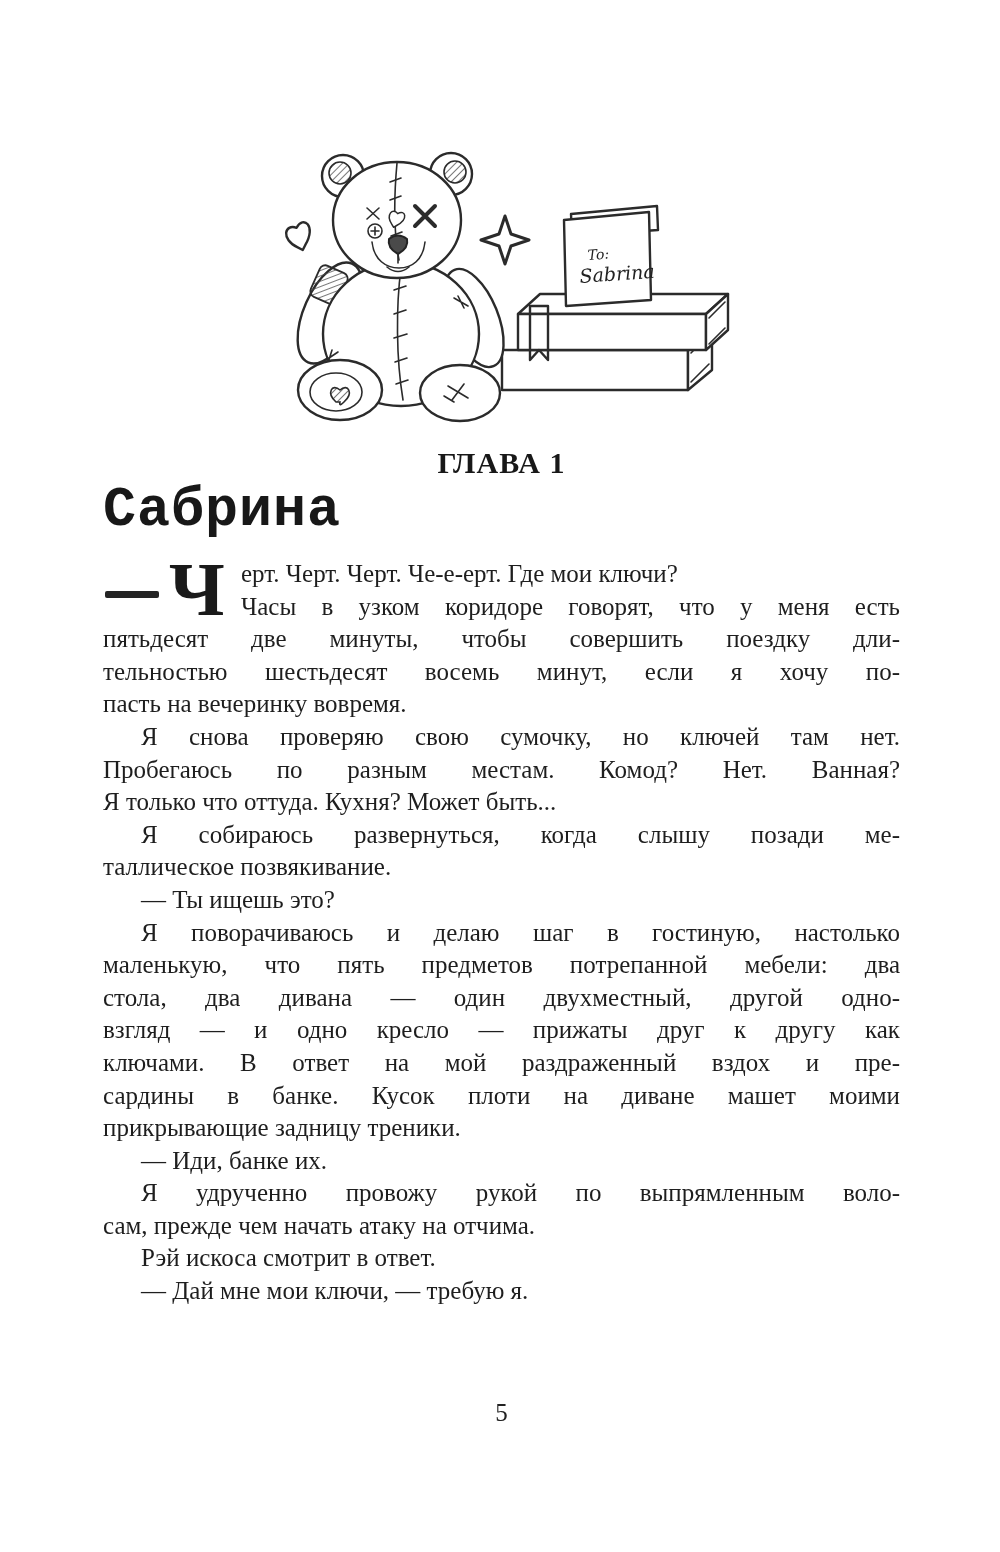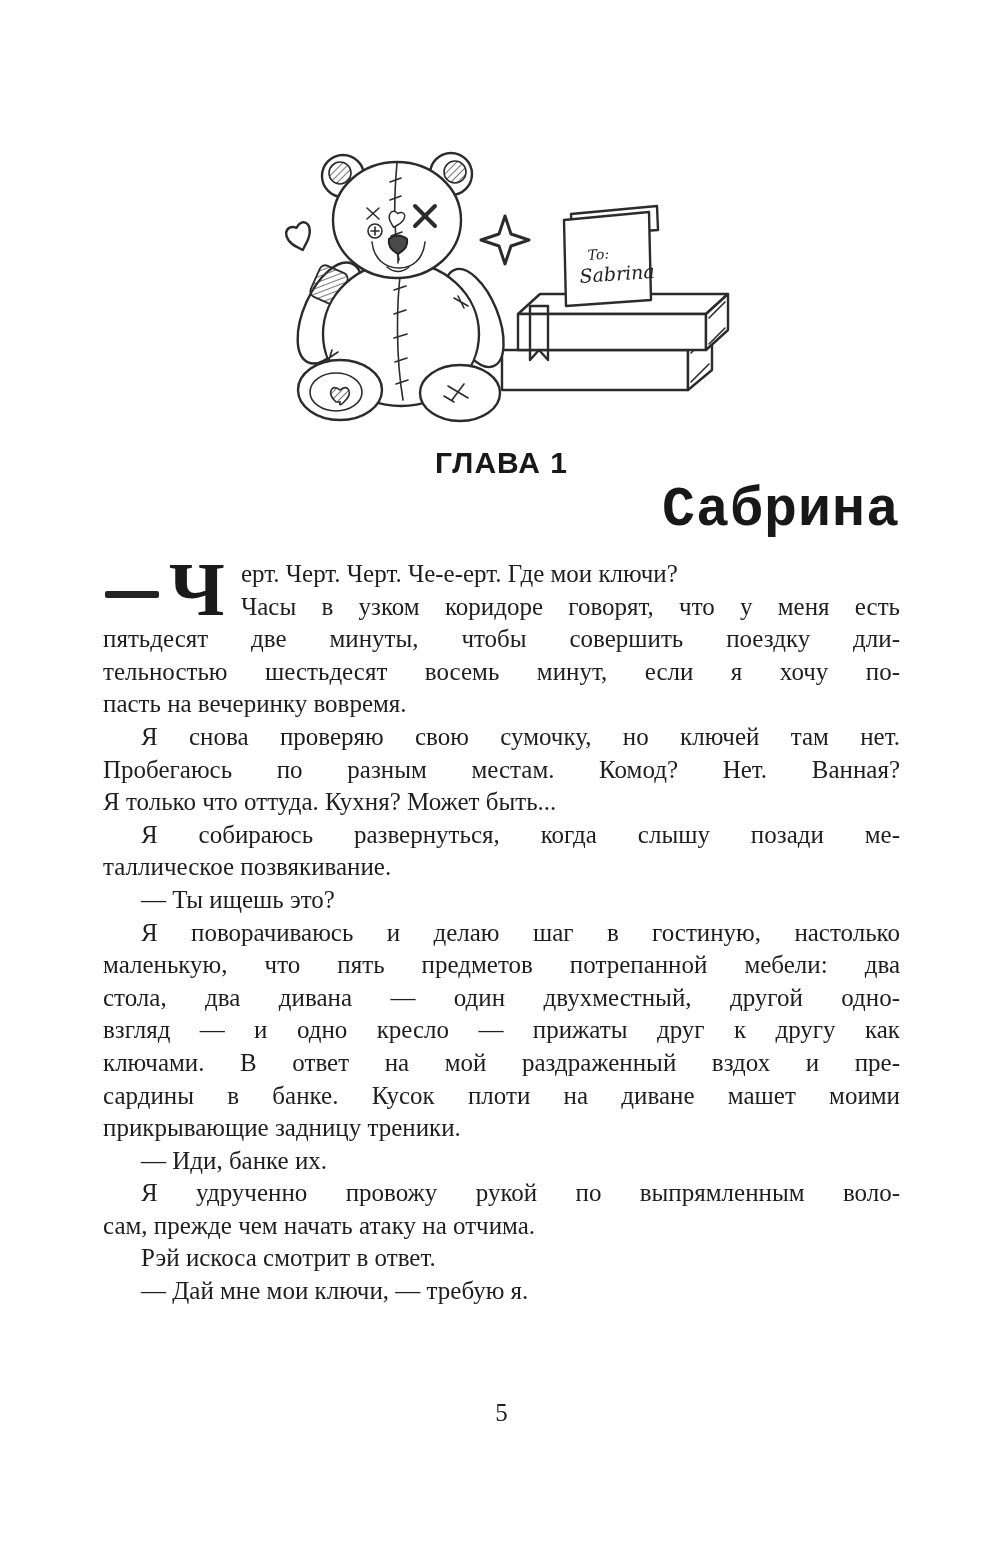--- a/index.html
+++ b/index.html
@@ -1,22 +1,22 @@
 <!DOCTYPE html>
 <html><head>
 <meta charset="utf-8">
 <style>
   html,body{margin:0;padding:0;background:#fff;}
   .page{position:relative;width:1000px;height:1552px;background:#ffffff;overflow:hidden;
         font-family:"Liberation Serif",serif;color:#1f1f1f;}
   .illu{position:absolute;left:268px;top:138px;width:472px;height:292px;}
   .chapter-label{position:absolute;left:103px;top:446px;width:797px;text-align:center;
-        font-family:Liberation Sans, sans-serif;font-weight:700;font-size:30px;
+        font-family:Liberation Serif, serif;font-weight:700;font-size:30px;
         letter-spacing:1px;color:#181818;}
-  .chapter-title{position:absolute;left:103px;top:479px;width:797px;text-align:right;
+  .chapter-title{position:absolute;left:103px;top:479px;width:797px;text-align:left;
         font-family:"Liberation Mono",monospace;font-weight:700;font-size:55px;
         letter-spacing:1px;color:#181818;}
   .text-col{position:absolute;left:103px;top:558px;width:797px;
         font-size:25px;line-height:32.6px;color:#1e1e1e;}
   .line{text-align:left;}
   .line.j{text-align:justify;text-align-last:justify;}
   .line.ind{text-indent:38px;}
   .dc-wrap{float:left;width:138px;height:63px;position:relative;}
   .dc-dash{position:absolute;left:2px;top:33px;width:54px;height:7px;background:#242424;border-radius:2px;}
   .dc-letter{position:absolute;left:66px;top:-7px;font-size:76px;line-height:76px;

